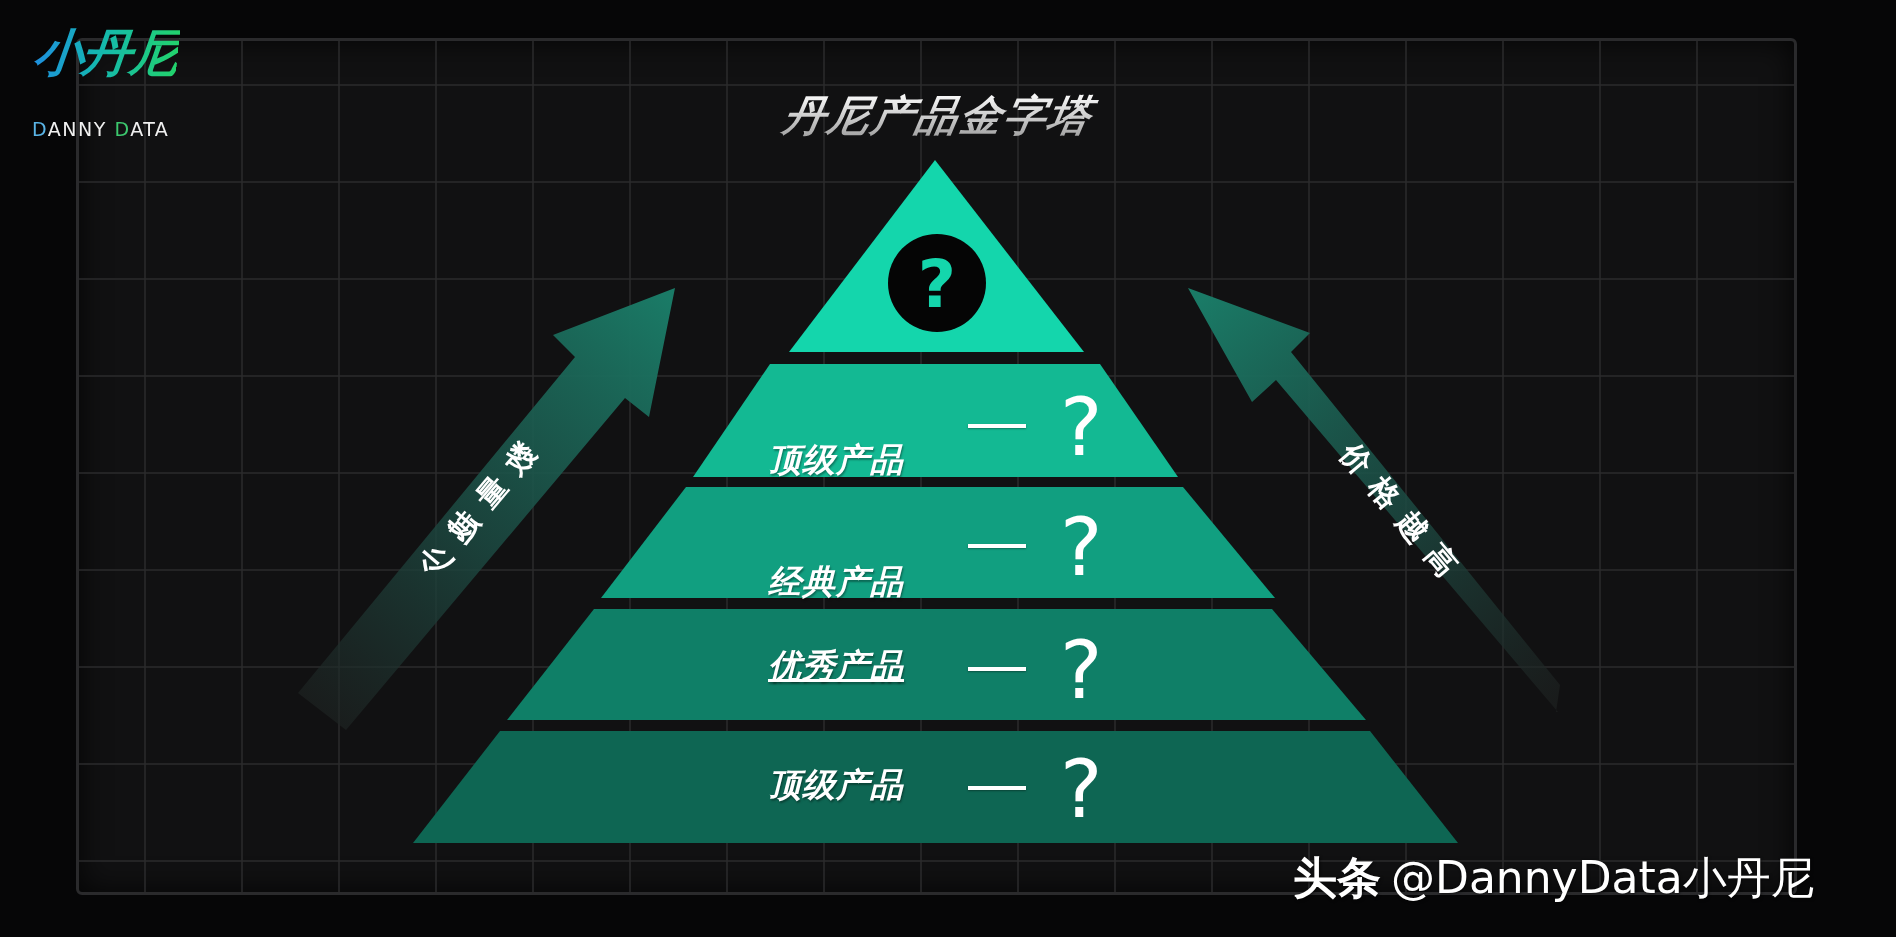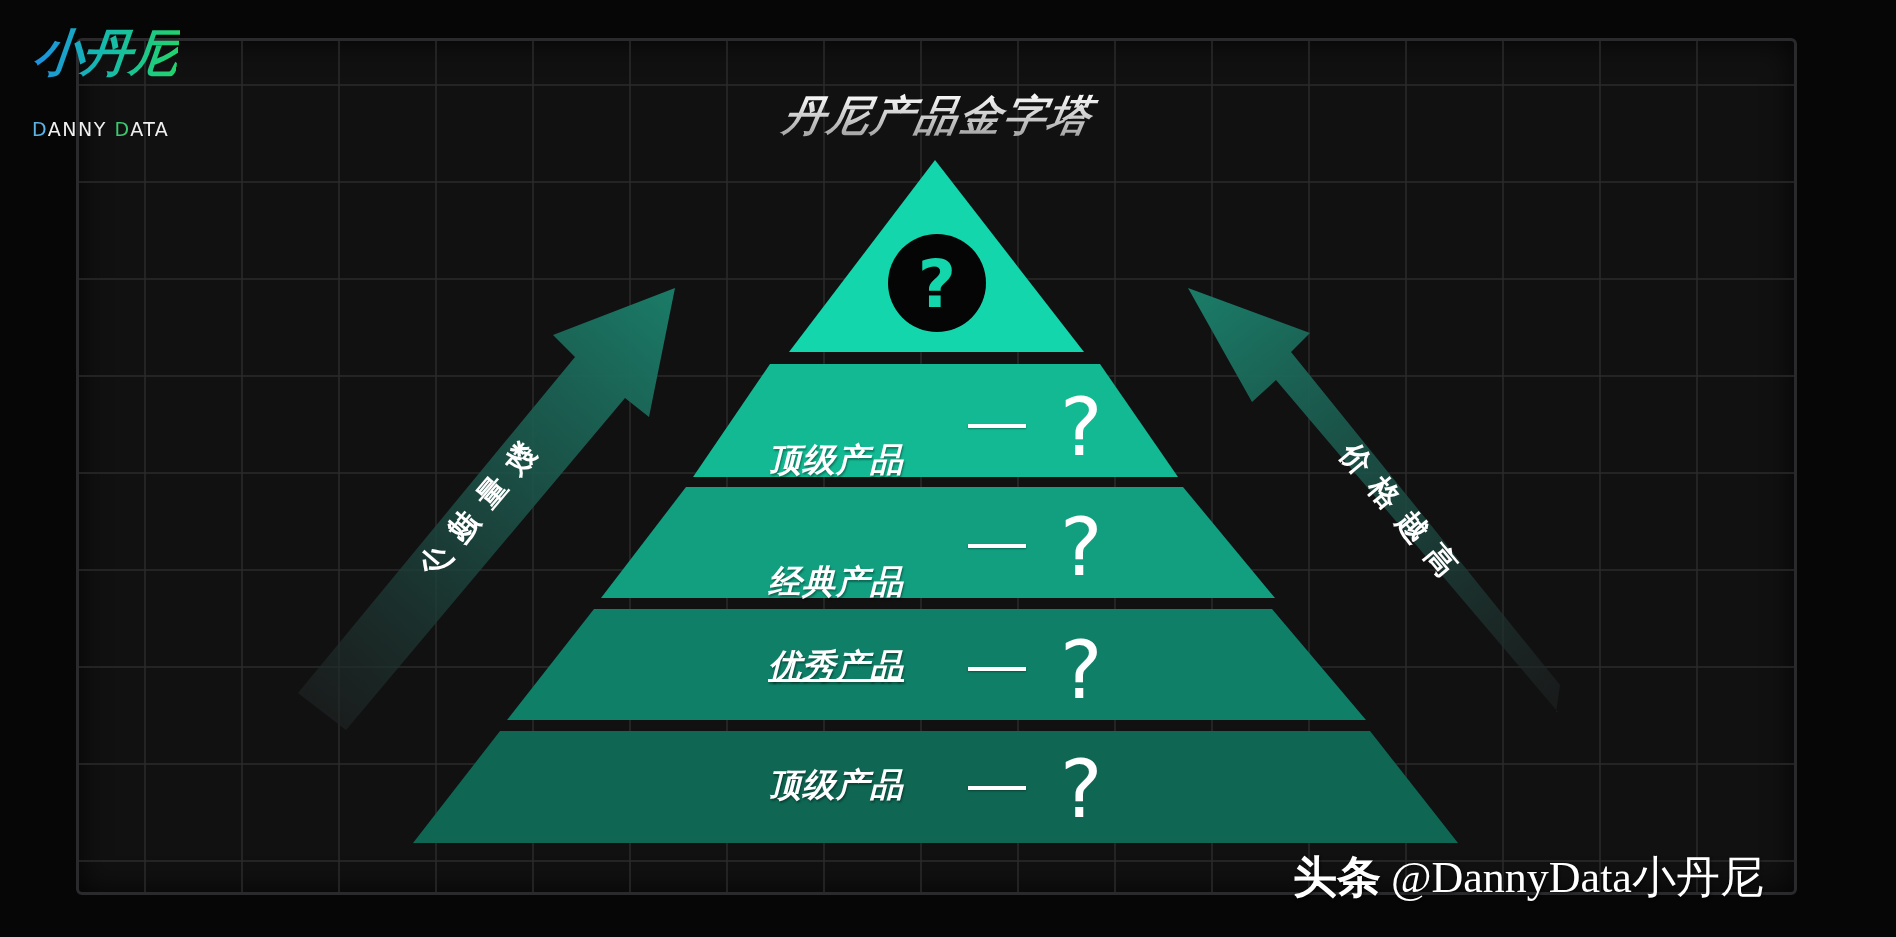--- a/index.html
+++ b/index.html
@@ -53,21 +53,21 @@
   .tier-q {
     position:absolute; font-size:80px; color:#ffffff; line-height:80px;
     font-family:"DejaVu Sans", sans-serif; font-weight:normal;
   }
   .arrow-text {
     position:absolute; font-size:30px; font-weight:bold; color:#ffffff;
     letter-spacing:14px; white-space:nowrap; line-height:34px;
   }
   .watermark {
     position:absolute; left:1293px; top:852px; font-size:44px; color:#ffffff;
-    white-space:nowrap; line-height:52px; text-shadow:1px 1px 3px rgba(0,0,0,0.6);font-family:Liberation Serif, serif;
+    white-space:nowrap; line-height:52px; text-shadow:1px 1px 3px rgba(0,0,0,0.6);
   }
   .watermark .wm-brand { font-weight:bold; margin-right:10px; }
 </style>
 </head>
 <body>
 
 <div class="stage">
 
   <div class="frame"></div>
 

